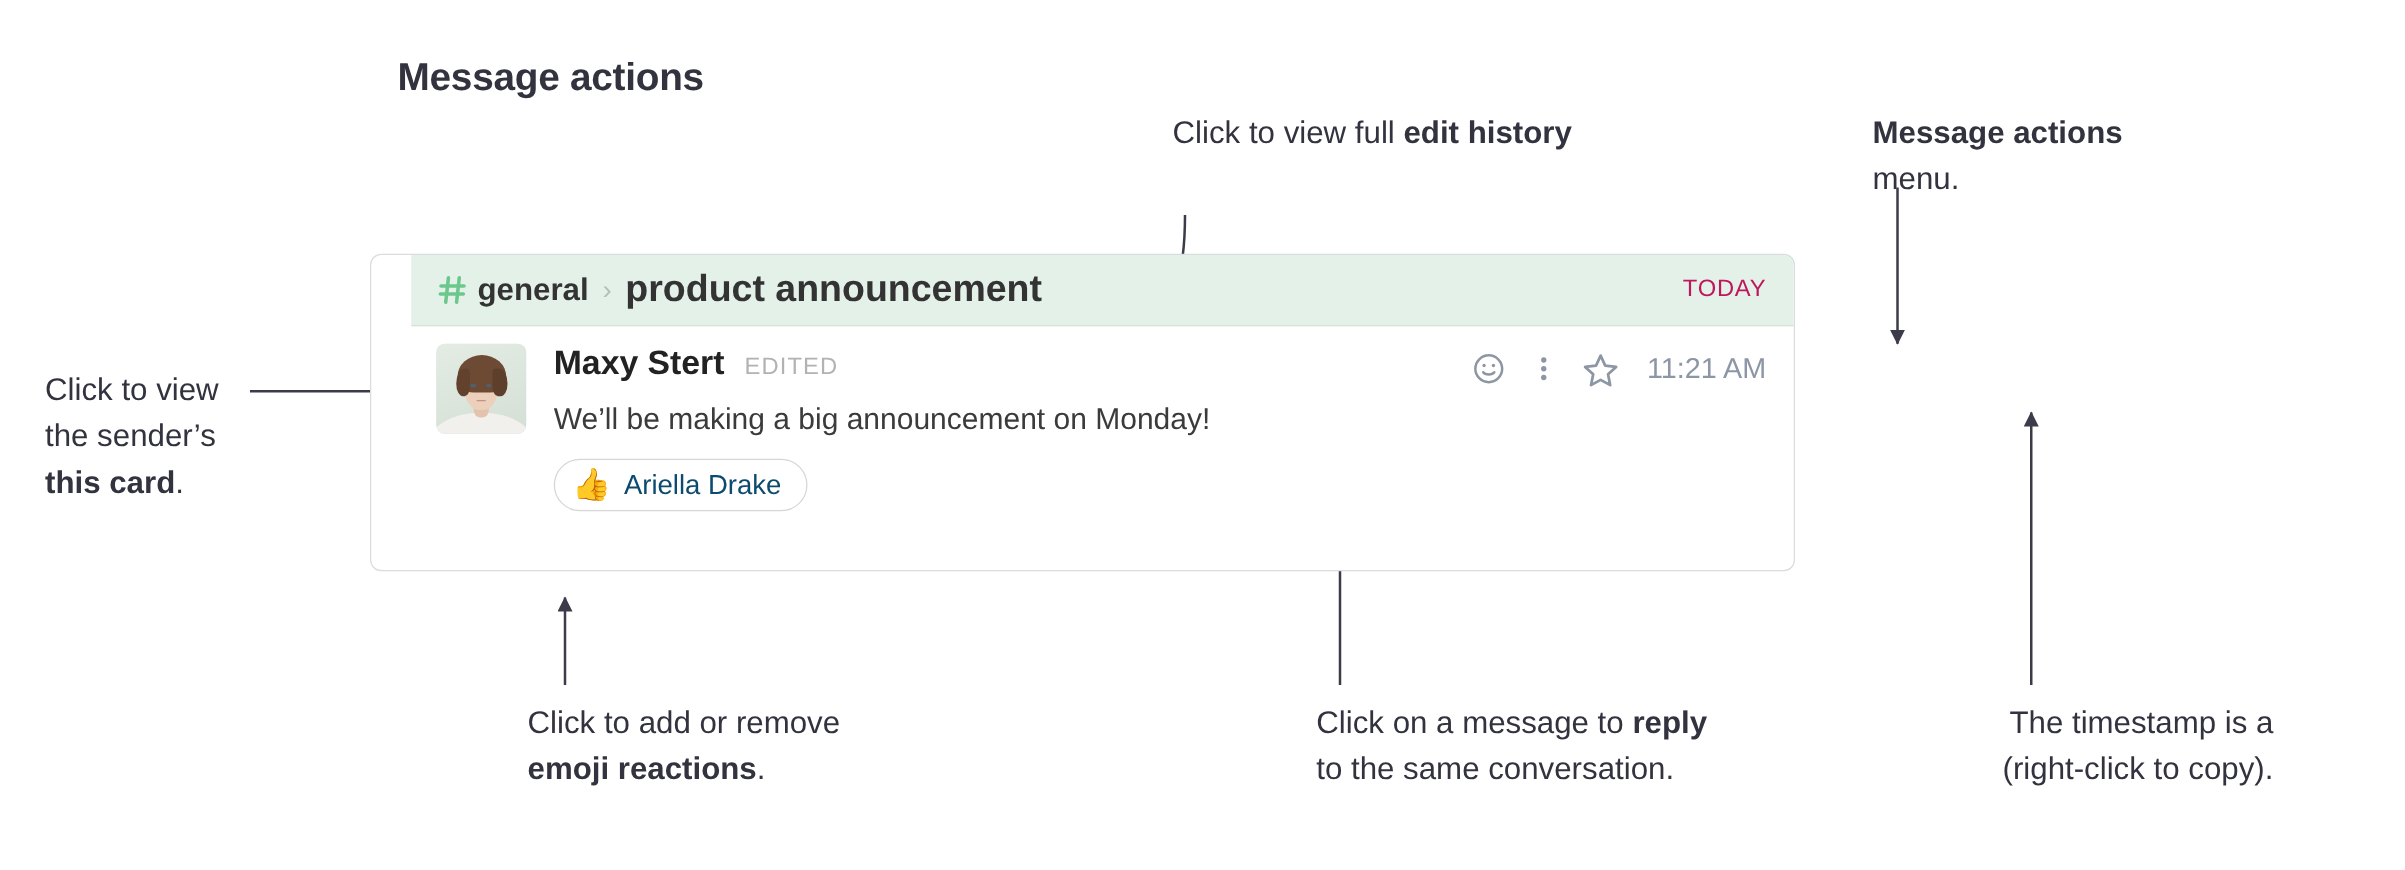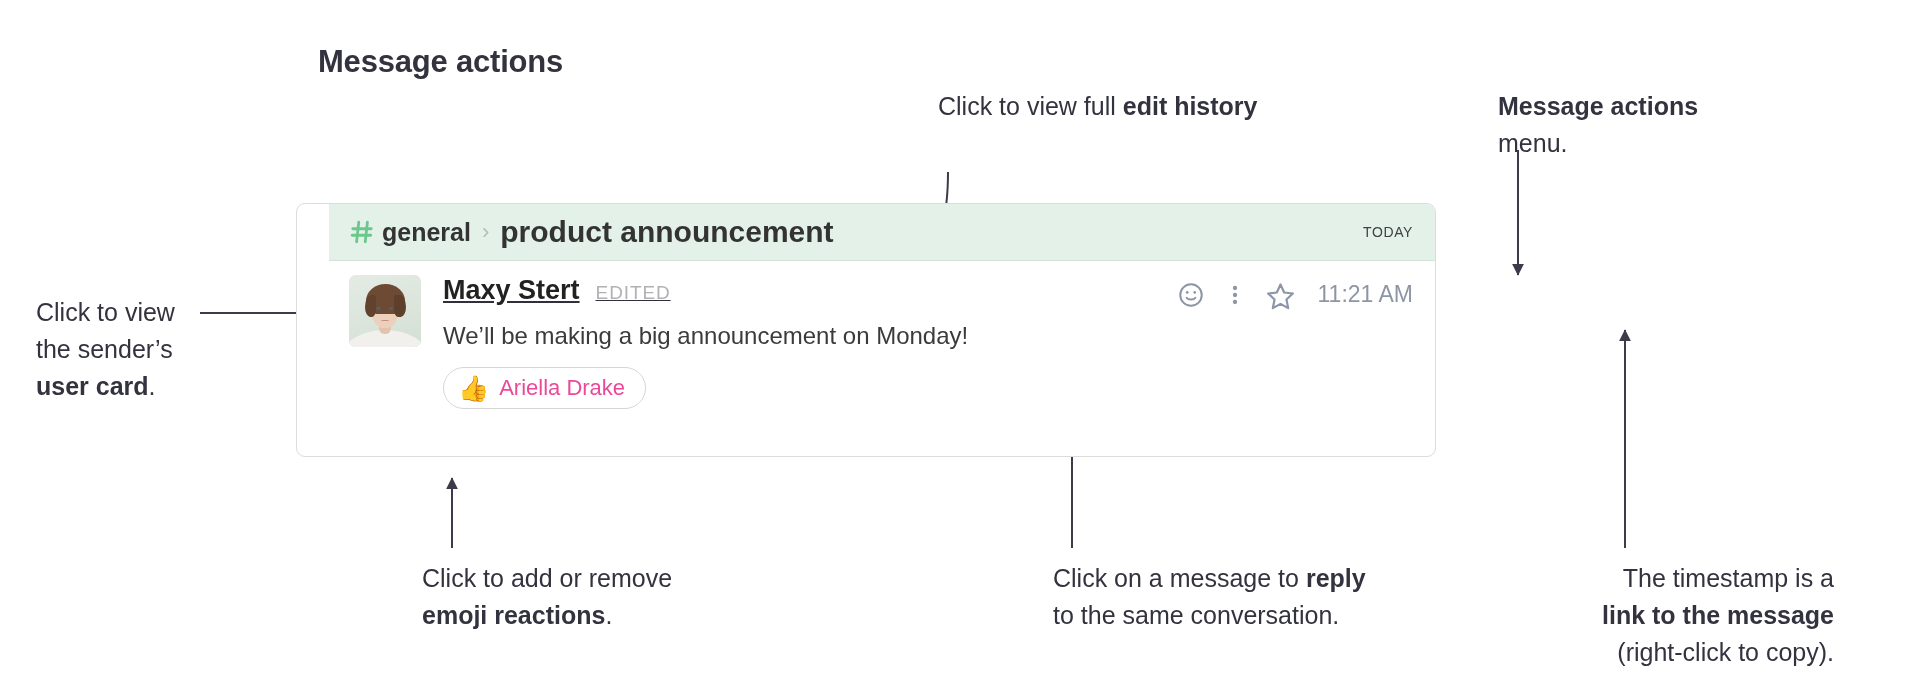--- a/index.html
+++ b/index.html
@@ -99,23 +99,23 @@
     line-height: 1;
   }
   #topic-name {
     font-size: 30px;
     font-weight: 700;
     color: #333333;
     white-space: nowrap;
   }
   #header-date {
     margin-left: auto;
-    font-size: 14px;
+    font-size: 19px;
     letter-spacing: 0.6px;
-    color: #404040;
+    color: #be185d;
     white-space: nowrap;
   }
 
   #message-row {
     display: flex;
     padding: 14px 20px 0 20px;
     box-sizing: border-box;
     position: relative;
   }
 
@@ -192,21 +192,20 @@
 
   #message-main {
     flex: 1 1 auto;
     min-width: 0;
     padding-left: 22px;
   }
   #sender-line {
     display: flex;
     align-items: baseline;
     height: 32px;
-    text-decoration: underline;
   }
   #sender-name {
     font-size: 27px;
     font-weight: 700;
     color: #222222;
     white-space: nowrap;
   }
   #edited-label {
     font-size: 19px;
     letter-spacing: 0.9px;
@@ -237,21 +236,21 @@
     background: #ffffff;
     box-sizing: border-box;
   }
   #reaction-emoji {
     font-size: 25px;
     line-height: 1;
     margin-right: 10px;
   }
   #reaction-label {
     font-size: 22px;
-    color: #ec4899;
+    color: #0c4a6e;
     white-space: nowrap;
   }
 
   
   #message-controls {
     position: absolute;
     right: 22px;
     top: 20px;
     display: flex;
     align-items: flex-start;
@@ -278,36 +277,35 @@
 </div>
 
 <div class="annot" id="annot-actions-menu">
   <div class="b">Message actions</div>
   <div>menu.</div>
 </div>
 
 <div class="annot" id="annot-user-card">
   <div>Click to view</div>
   <div>the sender’s</div>
-  <div><span class="b">user card</span><span>.</span></div>
+  <div><span class="b">this card</span><span>.</span></div>
 </div>
 
 <div class="annot" id="annot-reactions">
   <div>Click to add or remove</div>
   <div><span class="b">emoji reactions</span><span>.</span></div>
 </div>
 
 <div class="annot" id="annot-reply">
   <div><span>Click on a message to </span><span class="b">reply</span></div>
   <div>to the same conversation.</div>
 </div>
 
 <div class="annot" id="annot-timestamp">
   <div>The timestamp is a</div>
-  <div class="b">link to the message</div>
   <div>(right-click to copy).</div>
 </div>
 
 <svg id="connectors" viewBox="0 0 1924 696">
   <defs>
     <marker id="arrowhead" markerWidth="7" markerHeight="7" refX="5.6" refY="3" orient="auto">
       <path d="M0,0 L6,3 L0,6 z" fill="#3b3b4a"></path>
     </marker>
   </defs>
 

